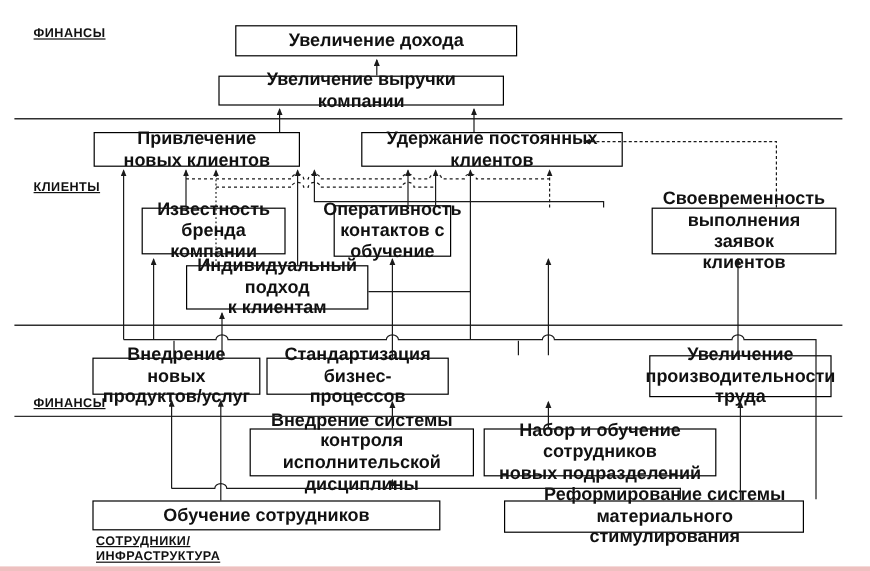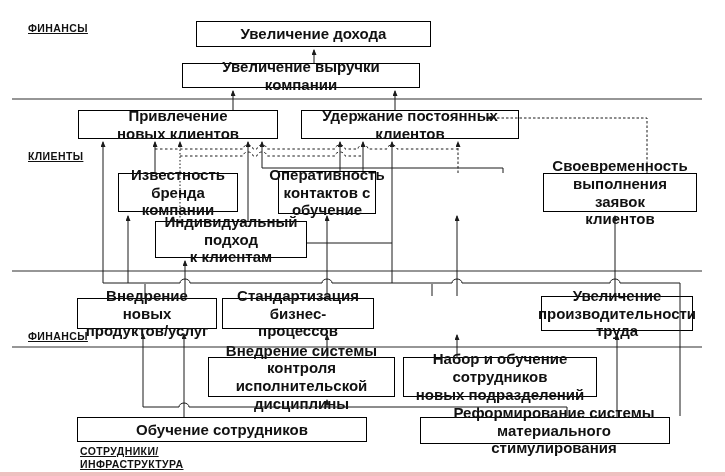--- a/index.html
+++ b/index.html
@@ -26,21 +26,21 @@
 <div id="stage">
 
   <div class="section-label" style="left:28px;top:22px;">ФИНАНСЫ</div>
   <div class="section-label" style="left:28px;top:150px;">КЛИЕНТЫ</div>
   <div class="section-label" style="left:28px;top:330px;">ФИНАНСЫ</div>
   <div class="section-label" style="left:80px;top:445px;">СОТРУДНИКИ/
 ИНФРАСТРУКТУРА</div>
 
   <div class="node" style="left:196px;top:21px;width:235px;height:26px;">Увеличение дохода</div>
   <div class="node" style="left:182px;top:63px;width:238px;height:25px;">Увеличение выручки компании</div>
-  <div class="node" style="left:78px;top:110px;width:200px;height:29px;">Привлечение
+  <div class="node" style="left:78px;top:110px;width:172px;height:29px;">Привлечение
 новых клиентов</div>
   <div class="node" style="left:301px;top:110px;width:218px;height:29px;">Удержание постоянных
 клиентов</div>
   <div class="node" style="left:118px;top:173px;width:120px;height:39px;">Известность бренда
 компании</div>
   <div class="node" style="left:278px;top:171px;width:98px;height:43px;">Оперативность
 контактов с
 обучение</div>
   <div class="node" style="left:543px;top:173px;width:154px;height:39px;">Своевременность
 выполнения заявок

